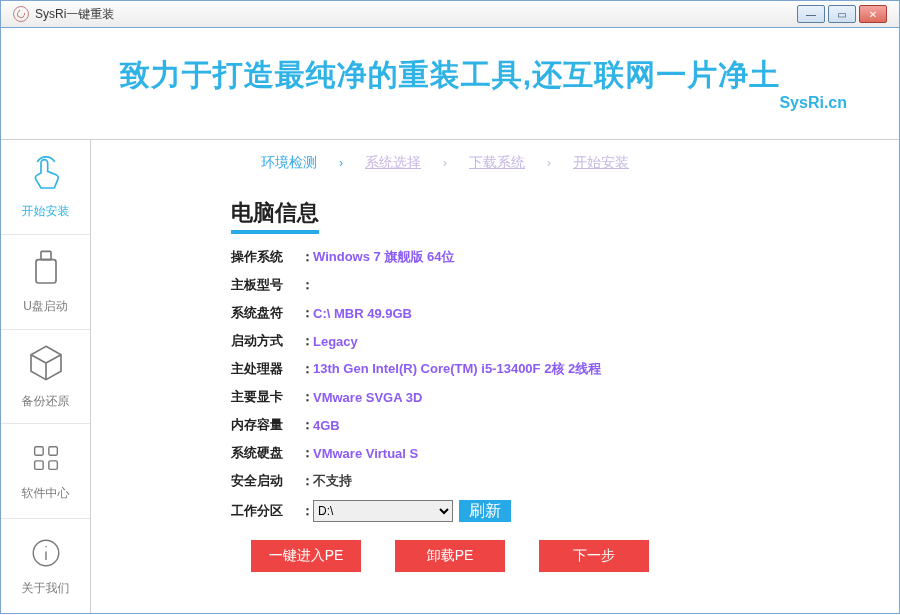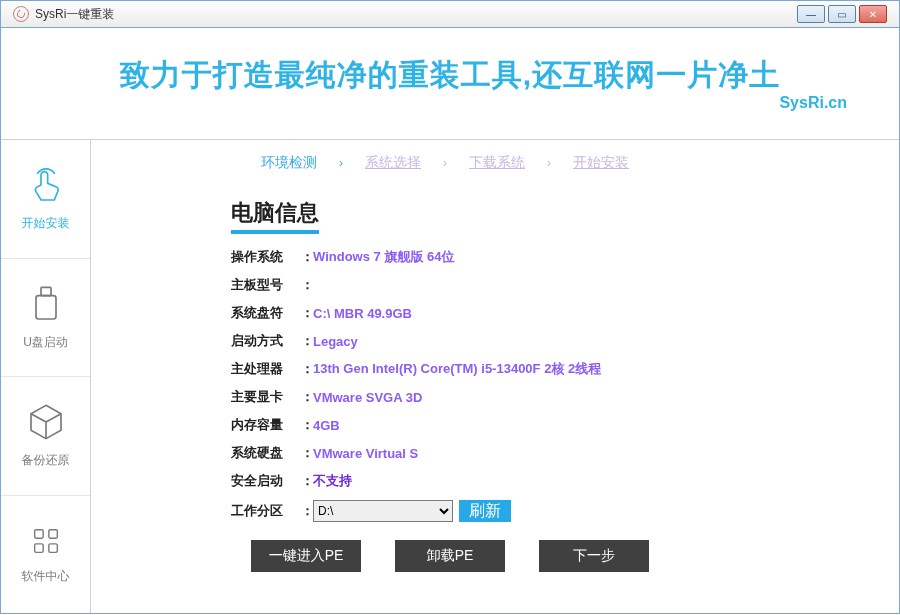--- a/index.html
+++ b/index.html
@@ -48,27 +48,27 @@
 
 
 .sechead { font-size: 22px; font-weight: bold; color: #222; border-bottom: 4px solid #27a9e8; display: inline-block; padding-bottom: 2px; margin-bottom: 14px; }
 
 
 .info { font-size: 13px; }
 .inforow { display: flex; align-items: center; margin-bottom: 10px; }
 .inforow .k { width: 70px; font-weight: bold; color: #222; }
 .inforow .colon { width: 12px; font-weight: bold; color: #222; }
 .inforow .v { color: #8b5cf6; font-weight: bold; }
-.inforow .v.gray { color: #6d28d9; }
+.inforow .v.gray { color: #404040; }
 .sel { height: 22px; width: 140px; font-size: 12px; border: 1px solid #7a7a7a; }
 .btn-refresh { margin-left: 6px; height: 22px; padding: 0 10px; background: #27a9e8; color: #fff; border: none; font-size: 16px; cursor: pointer; }
 
 
 .btnrow { display: flex; gap: 34px; margin-top: 18px; margin-left: 20px; }
-.btn { width: 110px; height: 32px; background: #404040; color: #fff; border: none; font-size: 14px; cursor: pointer; }
+.btn { width: 110px; height: 32px; background: #ef4444; color: #fff; border: none; font-size: 14px; cursor: pointer; }
 </style>
 </head>
 <body>
 
 <div class="titlebar">
   <span class="icon"></span>
   <span class="title">SysRi一键重装</span>
   <div class="winbtns">
     <div class="winbtn">—</div>
     <div class="winbtn">▭</div>
@@ -115,20 +115,30 @@
         <span class="sbicon small">
           <svg viewBox="0 0 48 48">
               <rect x="8" y="8" width="12" height="12" rx="2"></rect>
               <rect x="28" y="8" width="12" height="12" rx="2"></rect>
               <rect x="8" y="28" width="12" height="12" rx="2"></rect>
               <rect x="28" y="28" width="12" height="12" rx="2"></rect>
             </svg>
         </span>
         <span class="lbl">软件中心</span>
       </div>
+      <div class="sbitem">
+        <span class="sbicon small">
+          <svg viewBox="0 0 48 48">
+              <circle cx="24" cy="24" r="18"></circle>
+              <line x1="24" y1="14" x2="24" y2="16"></line>
+              <line x1="24" y1="22" x2="24" y2="34"></line>
+            </svg>
+        </span>
+        <span class="lbl">关于我们</span>
+      </div>
     </div>
 
     <div class="main">
       <div class="steps">
         <span class="step active">环境检测</span>
         <span class="chev">›</span>
         <span class="step disabled">系统选择</span>
         <span class="chev dim">›</span>
         <span class="step disabled">下载系统</span>
         <span class="chev dim">›</span>

